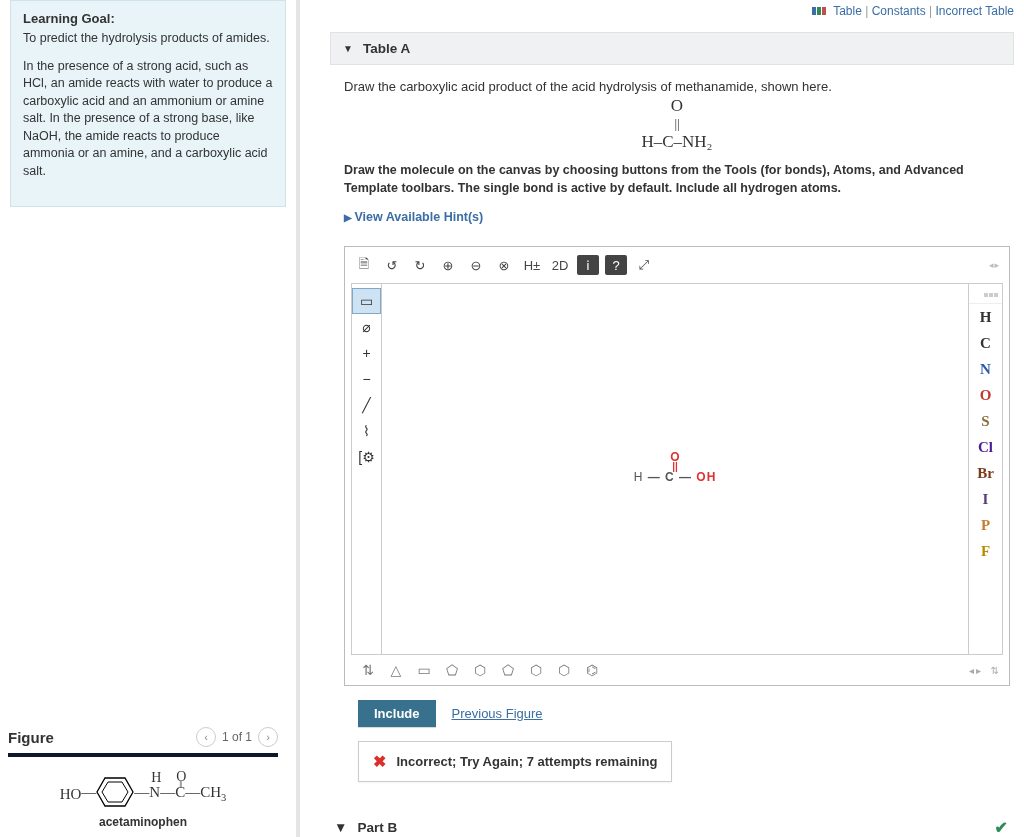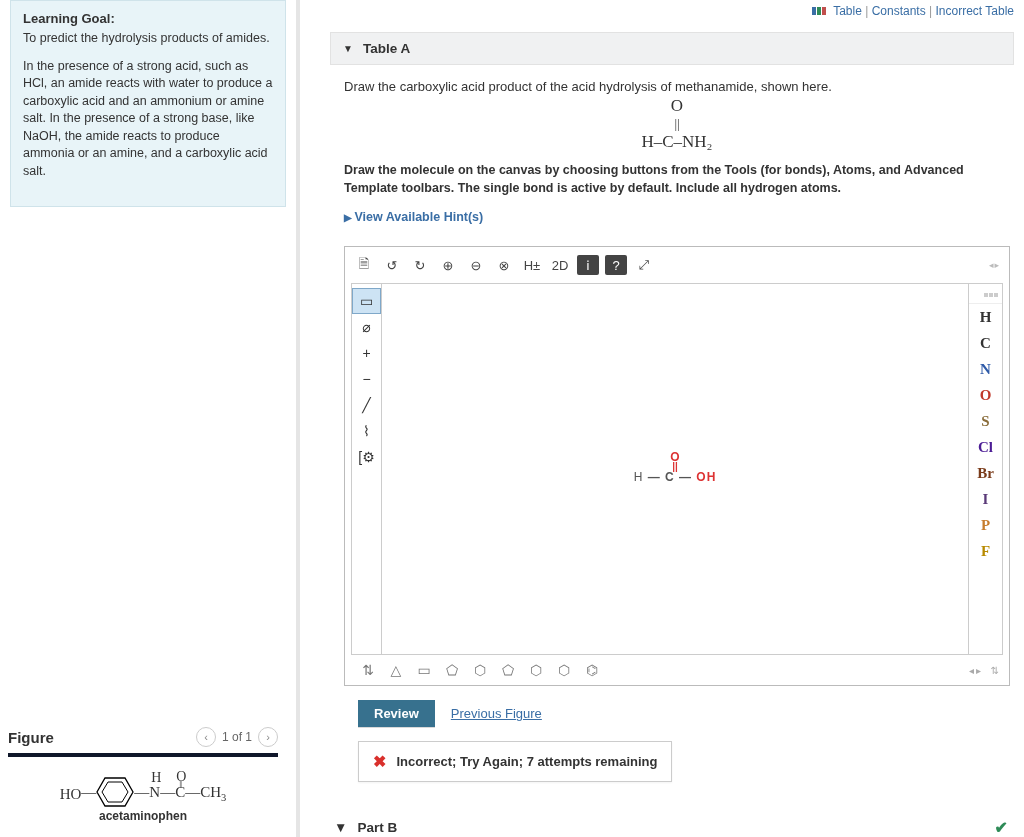--- a/index.html
+++ b/index.html
@@ -62,21 +62,21 @@
     padding-bottom: 6px;
   }
   .figure-header h3 { margin:0; font-size:15px; font-weight:bold;}
   .pager { display:flex; align-items:center; gap:6px; font-size:12px; color:#666;}
   .pager-btn {
     width:20px; height:20px; border:1px solid #ccc; border-radius:50%;
     display:flex; align-items:center; justify-content:center;
     font-size:11px; color:#888; background:#fff;
   }
   .figure-body { text-align:center; padding-top:18px;}
-  .mol-label { font-size:12px; font-weight:bold; }
+  .mol-label { font-size:12px; font-weight:bold; margin-top:6px;}
   .mol-formula { font-family: 'Times New Roman', serif; font-size:15px;}
   .sub{font-size:0.7em; vertical-align:sub;}
 
   
   .part-header {
     background: #f0f1f2;
     border: 1px solid #e2e2e2;
     padding: 8px 12px;
     display:flex; align-items:center; gap:10px;
     font-weight:bold; font-size:13.5px;
@@ -262,21 +262,21 @@
           <div class="bt-btn">⬡</div>
           <div class="bt-btn">⬠</div>
           <div class="bt-btn">⬡</div>
           <div class="bt-btn">⬡</div>
           <div class="bt-btn">⌬</div>
           <div class="nav-arrows"><span>◂</span><span>▸</span>&nbsp;&nbsp;<span>⇅</span></div>
         </div>
       </div>
 
       <div class="submit-row">
-        <button class="submit-btn">Review</button>
+        <button class="submit-btn">Include</button>
         <a class="prev-link">Previous Figure</a>
       </div>
 
       <div class="feedback-box">
         <span class="x-icon">✖</span>
         <span class="txt">Incorrect; Try Again; 7 attempts remaining</span>
       </div>
     </div>
 
     <div class="part-b-header">

